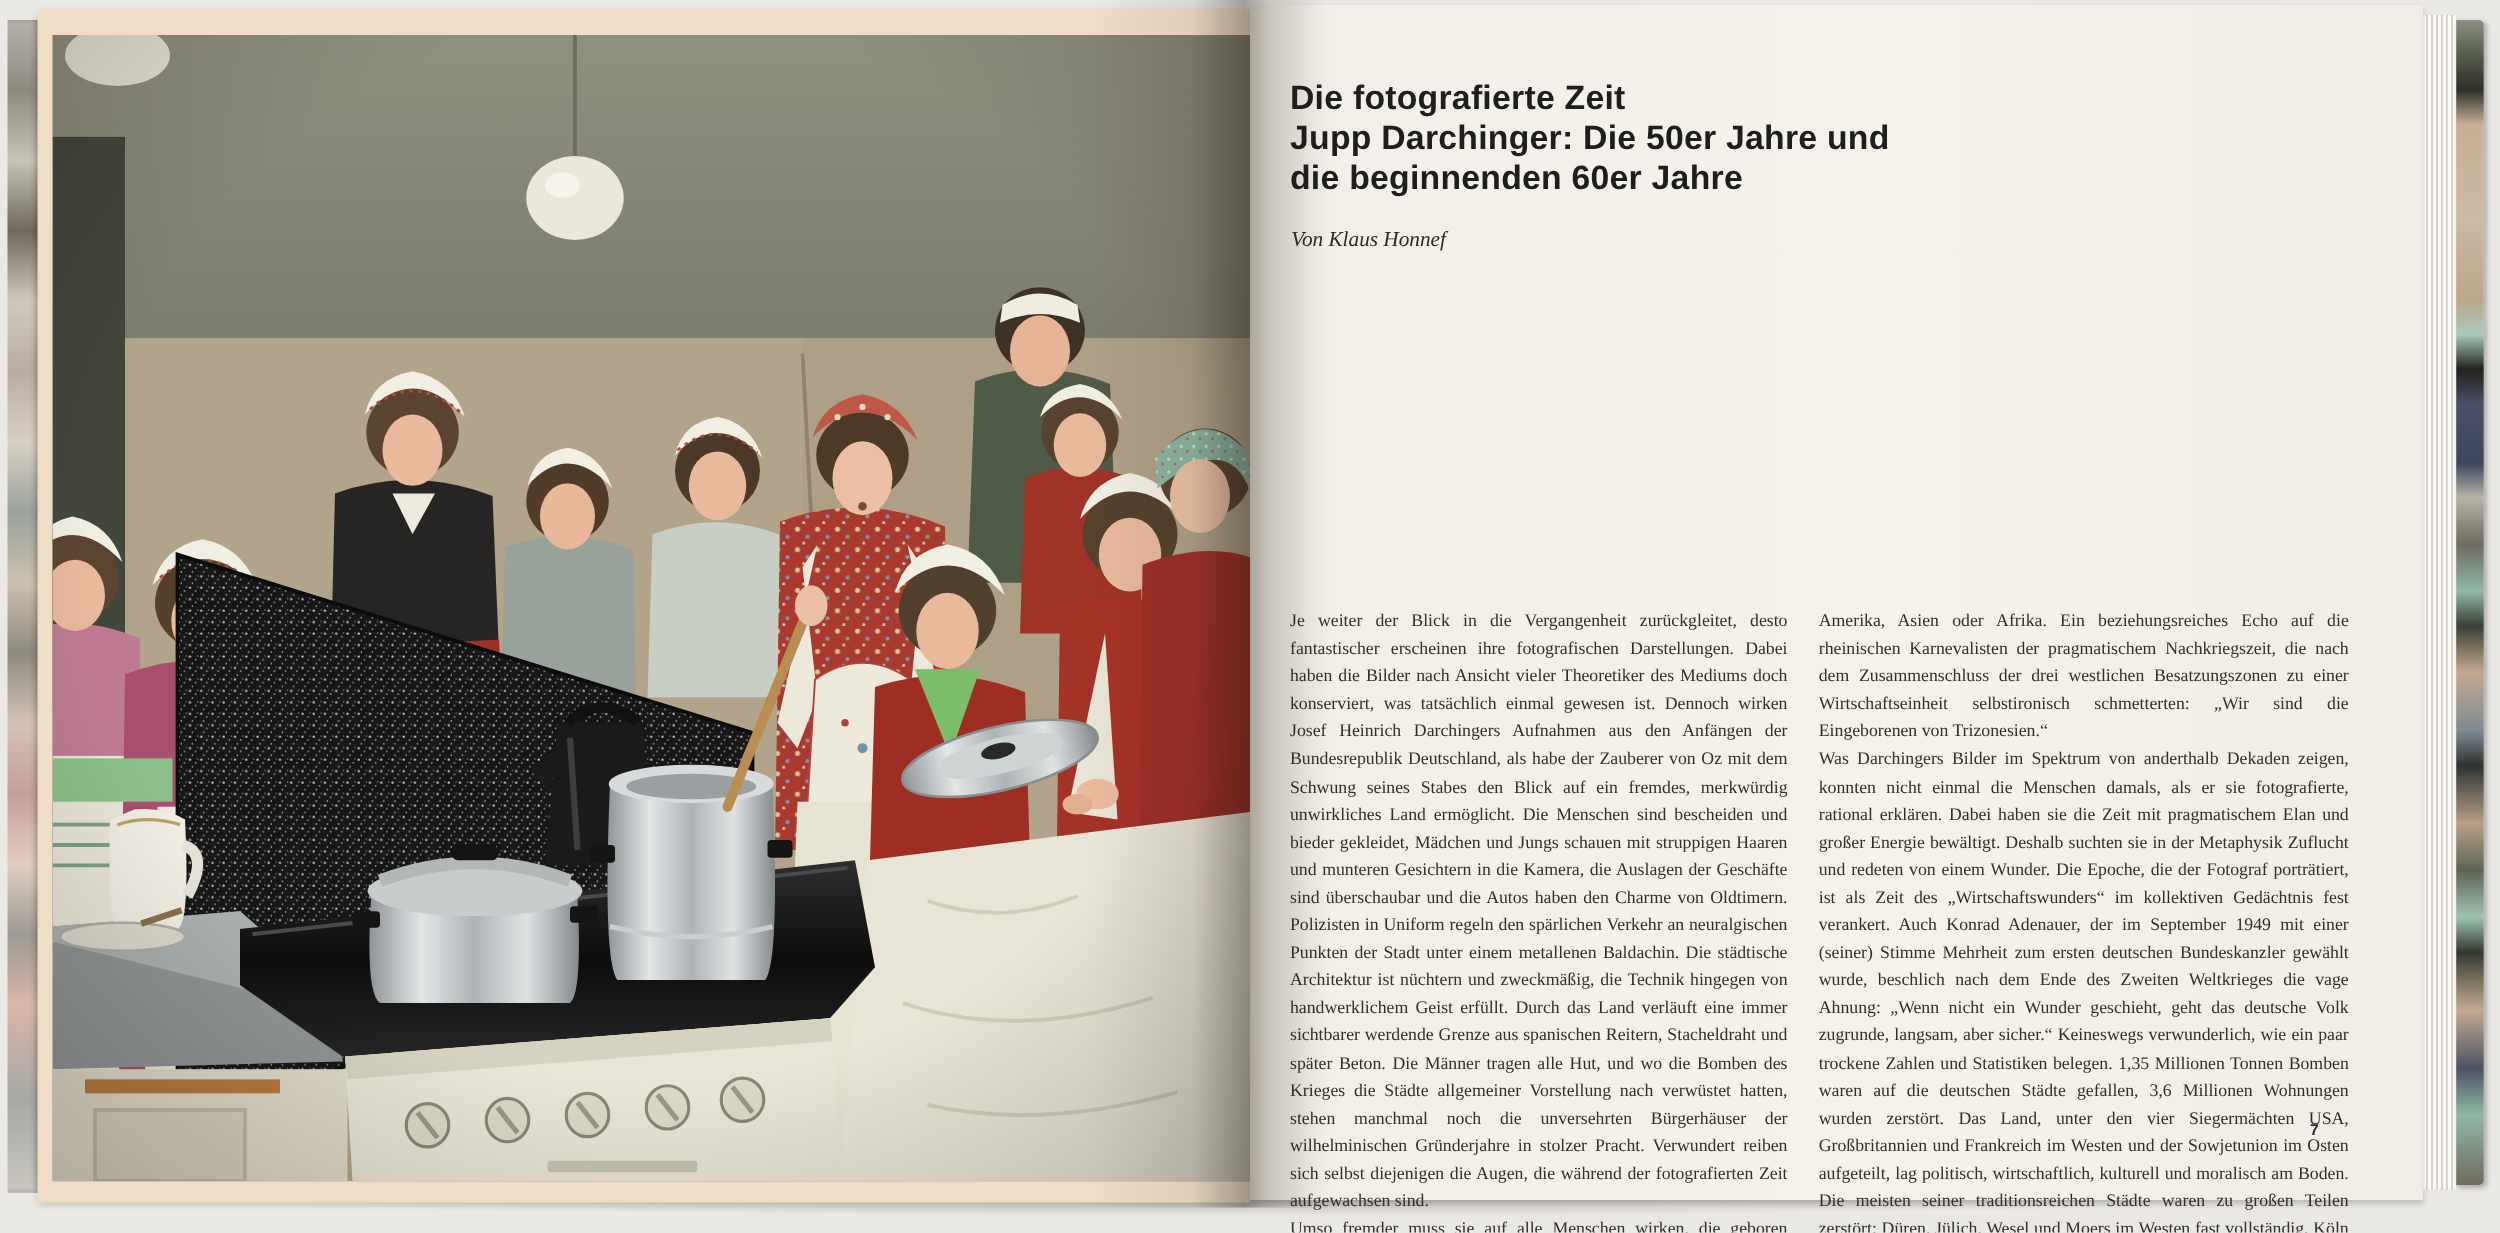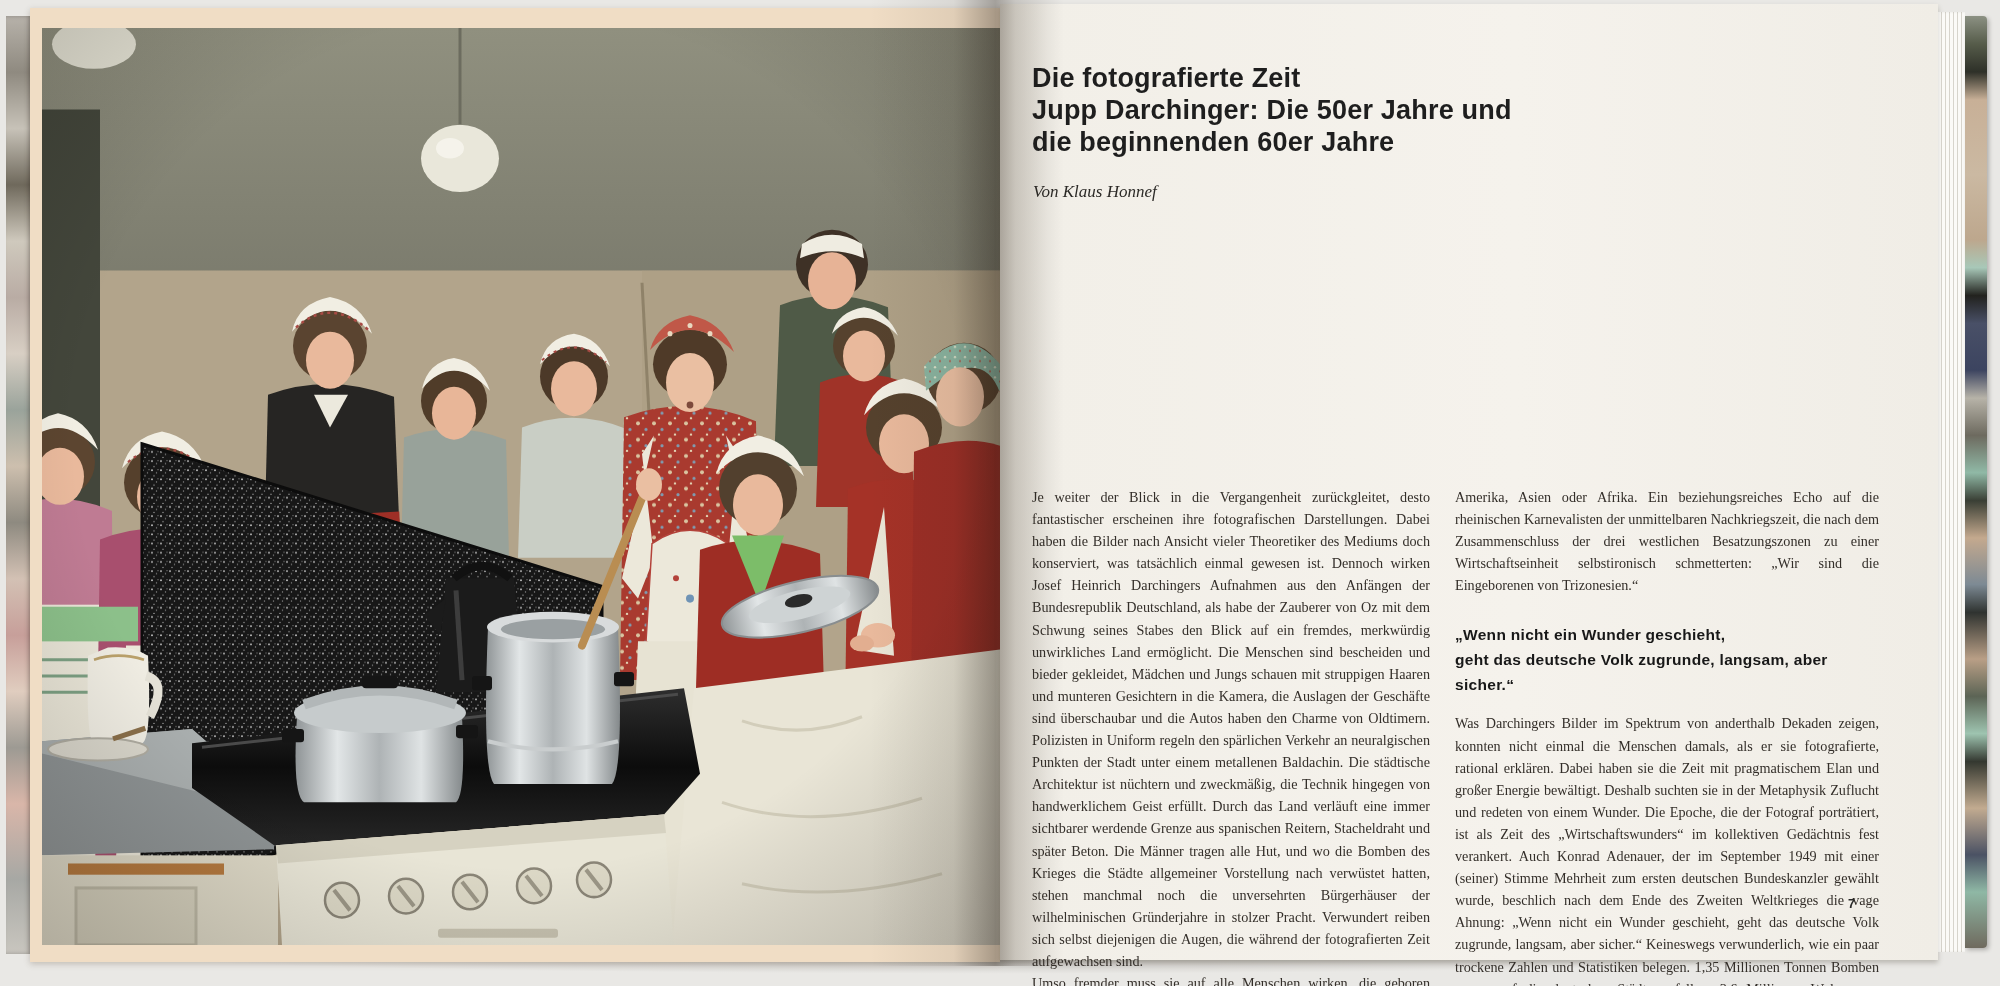--- a/index.html
+++ b/index.html
@@ -338,25 +338,21 @@
     <div>die beginnenden 60er Jahre</div>
   </div>
   <div class="byline">Von Klaus Honnef</div>
 
   <div class="col col-left">
     <p>Je weiter der Blick in die Vergangenheit zurückgleitet, desto fantastischer erscheinen ihre fotografischen Darstellungen. Dabei haben die Bilder nach Ansicht vieler Theoretiker des Mediums doch konserviert, was tatsächlich einmal gewesen ist. Dennoch wirken Josef Heinrich Darchingers Aufnahmen aus den Anfängen der Bundesrepublik Deutschland, als habe der Zauberer von Oz mit dem Schwung seines Stabes den Blick auf ein fremdes, merkwürdig unwirkliches Land ermöglicht. Die Menschen sind bescheiden und bieder gekleidet, Mädchen und Jungs schauen mit struppigen Haaren und munteren Gesichtern in die Kamera, die Auslagen der Geschäfte sind überschaubar und die Autos haben den Charme von Oldtimern. Polizisten in Uniform regeln den spärlichen Verkehr an neuralgischen Punkten der Stadt unter einem metallenen Baldachin. Die städtische Architektur ist nüchtern und zweckmäßig, die Technik hingegen von handwerklichem Geist erfüllt. Durch das Land verläuft eine immer sichtbarer werdende Grenze aus spanischen Reitern, Stacheldraht und später Beton. Die Männer tragen alle Hut, und wo die Bomben des Krieges die Städte allgemeiner Vorstellung nach verwüstet hatten, stehen manchmal noch die unversehrten Bürgerhäuser der wilhelminischen Gründerjahre in stolzer Pracht. Verwundert reiben sich selbst diejenigen die Augen, die während der fotografierten Zeit aufgewachsen sind.</p>
     <p>Umso fremder muss sie auf alle Menschen wirken, die geboren wurden, als viel breitere Straßen den Verkehr schon nicht mehr aufnehmen konnten und die Regale in den Warenhäusern von Angeboten überflossen, als Hüte aus der Mode gekommen waren und gelenkige Roboter in den Fertigungshallen der Autoindustrie die Arbeit erheblich schneller verrichteten als früher die Monteure mit ihren Händen am Fließband. Während die Welt der fotografischen Bilder ihren Großeltern im Blick zurück erscheint, als würden sie ihre Vergangenheit wie durch ein umgedrehtes Fernglas betrachten, nehmen die Jüngeren möglicherweise eher Züge des Exotischen wahr. Das äußere Erscheinungsbild des eigenen Landes während dieser Zeit ist ihnen vermutlich weniger vertraut als das ferner Länder in</p>
   </div>
 
   <div class="col col-right">
-    <p>Amerika, Asien oder Afrika. Ein beziehungsreiches Echo auf die rheinischen Karnevalisten der unmittelbaren Nachkriegszeit, die nach dem Zusammenschluss der drei westlichen Besatzungszonen zu einer Wirtschaftseinheit selbstironisch schmetterten: „Wir sind die Eingeborenen von Trizonesien.“</p>
-    <div class="pullquote">
-      <div>„Wenn nicht ein Wunder geschieht,</div>
-      <div>geht das deutsche Volk zugrunde, langsam, aber sicher.“</div>
-    </div>
+    <p>Amerika, Asien oder Afrika. Ein beziehungsreiches Echo auf die rheinischen Karnevalisten der pragmatischem Nachkriegszeit, die nach dem Zusammenschluss der drei westlichen Besatzungszonen zu einer Wirtschaftseinheit selbstironisch schmetterten: „Wir sind die Eingeborenen von Trizonesien.“</p>
     <p>Was Darchingers Bilder im Spektrum von anderthalb Dekaden zeigen, konnten nicht einmal die Menschen damals, als er sie fotografierte, rational erklären. Dabei haben sie die Zeit mit pragmatischem Elan und großer Energie bewältigt. Deshalb suchten sie in der Metaphysik Zuflucht und redeten von einem Wunder. Die Epoche, die der Fotograf porträtiert, ist als Zeit des „Wirtschaftswunders“ im kollektiven Gedächtnis fest verankert. Auch Konrad Adenauer, der im September 1949 mit einer (seiner) Stimme Mehrheit zum ersten deutschen Bundeskanzler gewählt wurde, beschlich nach dem Ende des Zweiten Weltkrieges die vage Ahnung: „Wenn nicht ein Wunder geschieht, geht das deutsche Volk zugrunde, langsam, aber sicher.“ Keineswegs verwunderlich, wie ein paar trockene Zahlen und Statistiken belegen. 1,35 Millionen Tonnen Bomben waren auf die deutschen Städte gefallen, 3,6 Millionen Wohnungen wurden zerstört. Das Land, unter den vier Siegermächten USA, Großbritannien und Frankreich im Westen und der Sowjetunion im Osten aufgeteilt, lag politisch, wirtschaftlich, kulturell und moralisch am Boden. Die meisten seiner traditionsreichen Städte waren zu großen Teilen zerstört: Düren, Jülich, Wesel und Moers im Westen fast vollständig, Köln zu drei Vierteln, Hamburg zur Hälfte, Berlin, Dresden und München etwas weniger. Die alliierten Truppen hatten das Territorium vollständig besetzt und mit dem verbrecherischen Nazi-Regime, dem die Deutschen in Scharen gefolgt waren, kurzen Prozess gemacht. Der deutsche</p>
   </div>
 
   <div class="page-number">7</div>
 </div>
 
 <div class="gutter-shadow"></div>
 <div class="fore-edge-right-stack"></div>
 <div class="fore-edge-right-color"></div>
 

